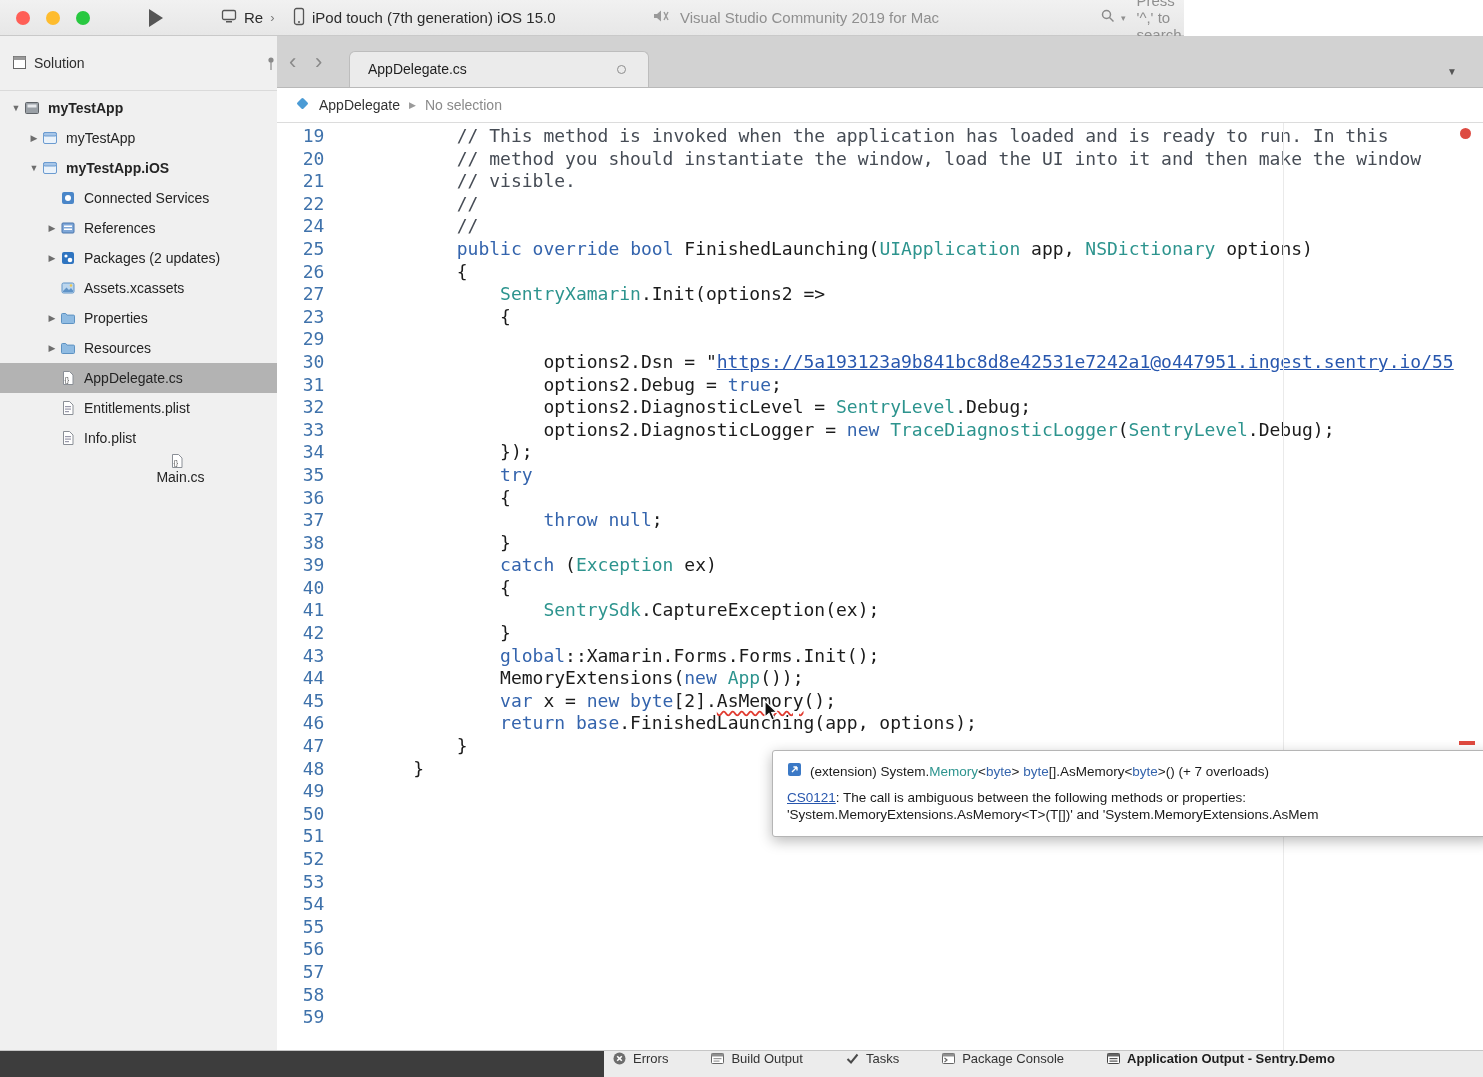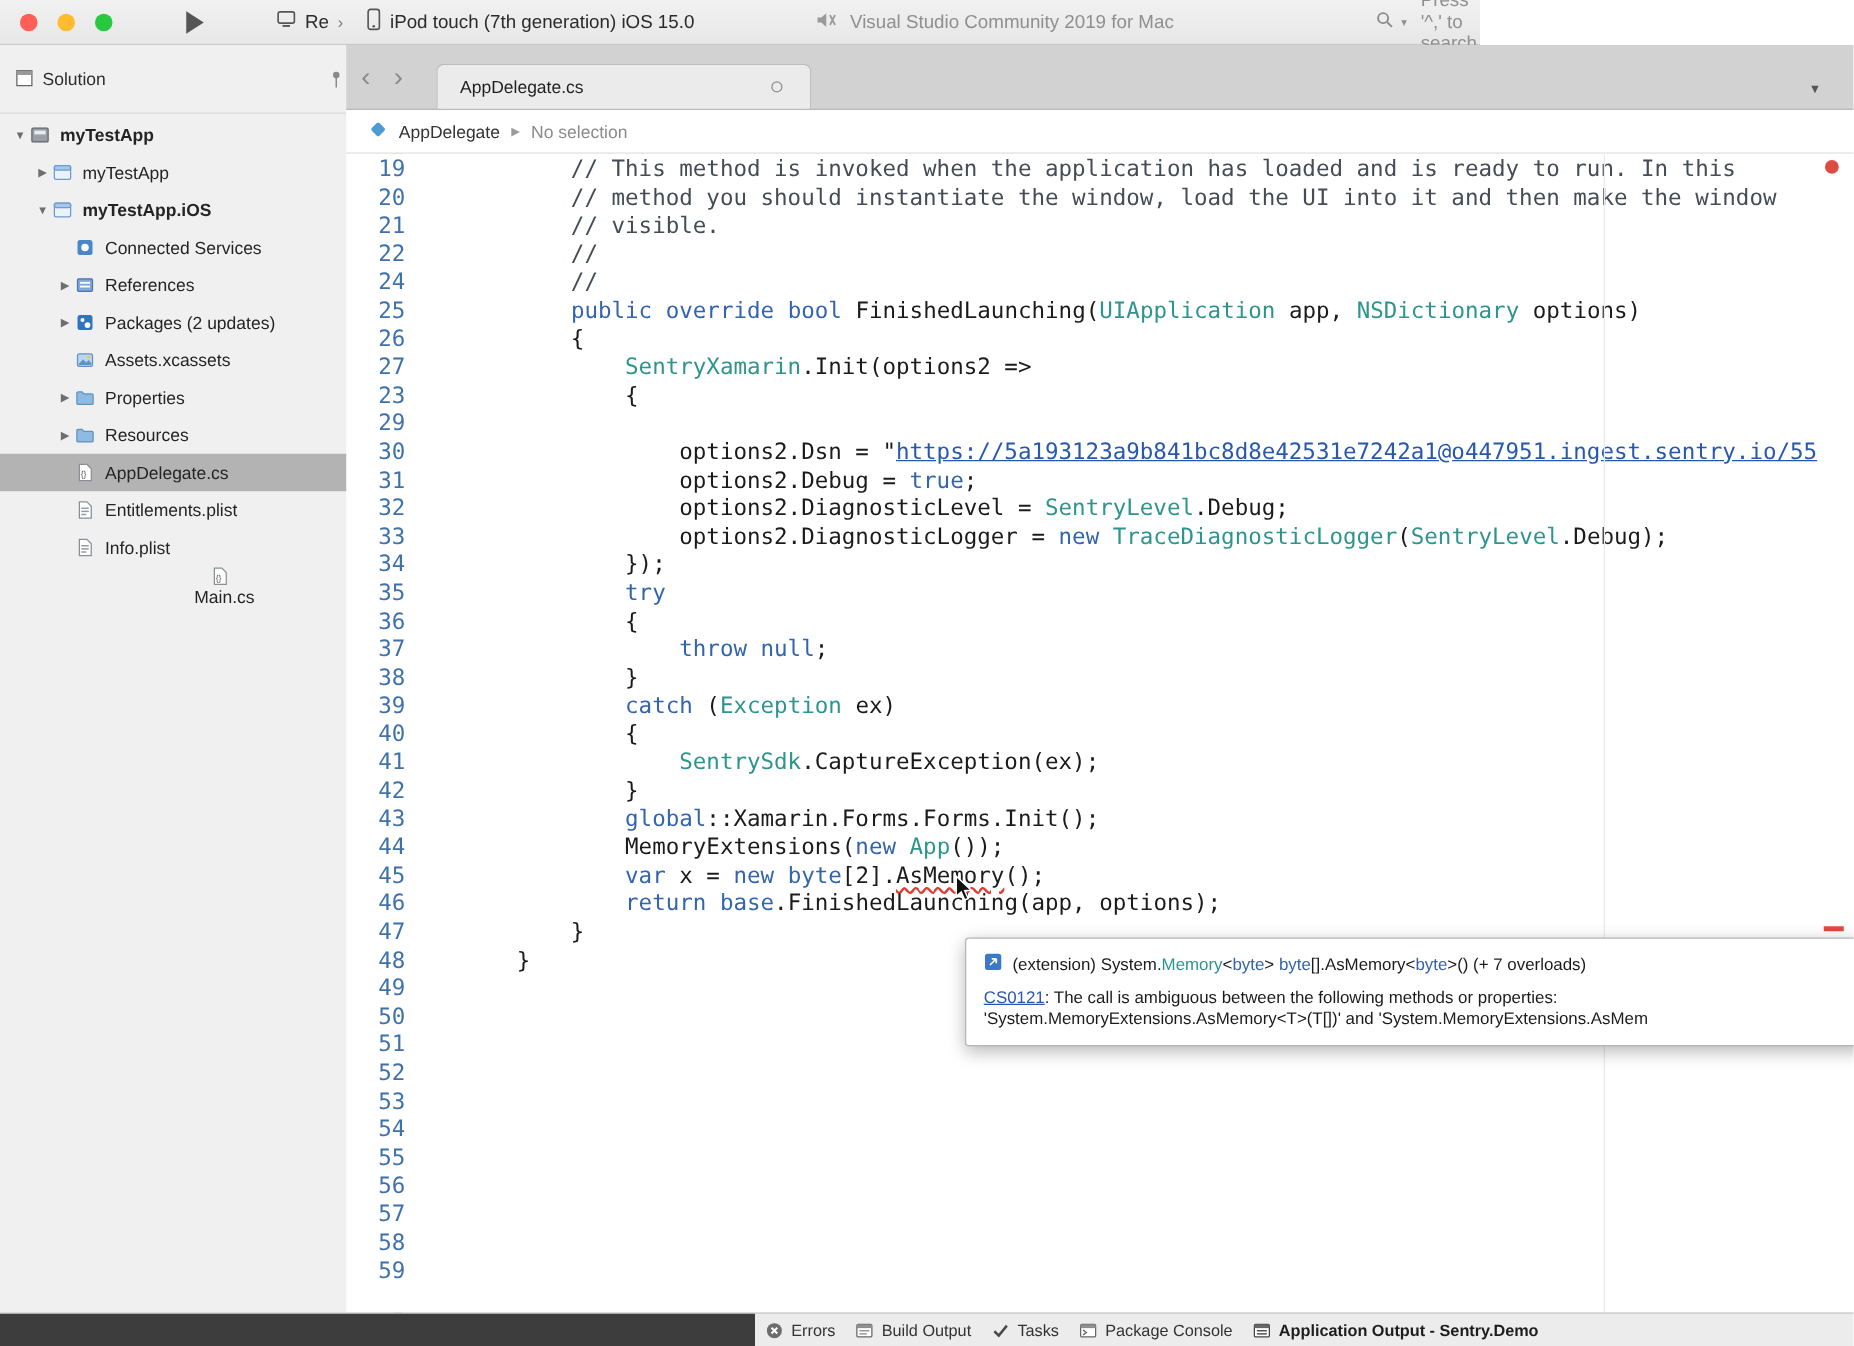--- a/index.html
+++ b/index.html
@@ -14,21 +14,21 @@
   .chip{position:absolute;top:0;height:35px;display:flex;align-items:center;gap:7px;font-size:15px;color:#2b2b2b;}
   .chip .chev{color:#7a7a7a;font-size:13px;}
   .app-title{position:absolute;left:652px;top:0;height:35px;display:flex;align-items:center;gap:10px;
              color:#8f8f8f;font-size:15px;}
   .searchbox{position:absolute;left:1100px;top:0;height:35px;display:flex;align-items:center;gap:5px;
              color:#8f8f8f;font-size:15px;}
   .searchbox .caret{font-size:9px;color:#8f8f8f;margin-right:6px;}
 
   
   .sidebar{position:absolute;left:0;top:36px;width:322px;height:1014px;background:#f0f0f0;
-           border-right:7px solid #14532d;box-sizing:border-box;}
+           border-right:5px solid #14532d;box-sizing:border-box;}
   .pad-header{position:relative;height:54px;border-bottom:1px solid #dadada;}
   .pad-header .ph-icon{position:absolute;left:12px;top:19px;}
   .pad-header .ph-title{position:absolute;left:34px;top:0;height:54px;display:flex;align-items:center;
                         font-size:14px;color:#2d2d2d;}
   .pad-header .ph-pin{position:absolute;right:40px;top:20px;}
   .pad-header .ph-close{position:absolute;right:16px;top:17px;color:#8a8a8a;font-size:14px;}
   .tree{padding-top:2px;}
   .tree-row{height:30px;display:flex;align-items:center;font-size:14px;color:#242424;white-space:nowrap;}
   .tree-row.selected{background:#b3b3b3;}
   .tree-row.bold{font-weight:bold;}
@@ -72,21 +72,21 @@
   .tooltip{position:absolute;left:772px;top:750px;width:720px;background:#fff;border:1px solid #b5b5b5;
            border-radius:3px;box-shadow:0 4px 14px rgba(0,0,0,.28);padding:11px 14px 13px;
            box-sizing:border-box;font-size:13.5px;z-index:10;}
   .tt-row1{display:flex;align-items:center;gap:8px;margin-bottom:9px;color:#1c1c1c;}
   .tt-msg div{line-height:17px;color:#1c1c1c;}
 
   
   .bottombar{position:absolute;left:0;bottom:0;width:1483px;height:27px;background:#ececec;
              border-top:1px solid #c6c6c6;box-sizing:border-box;}
   .bb-dark{position:absolute;left:0;top:0;width:604px;height:100%;background:#3d3d3d;}
-  .dock{position:absolute;left:612px;top:0;height:100%;display:flex;align-items:center;gap:16px;}
+  .dock{position:absolute;left:612px;top:0;height:100%;display:flex;align-items:flex-start;gap:42px;}
   .dock-item{display:flex;align-items:center;gap:6px;font-size:13px;color:#333;white-space:nowrap;}
   .dock-item.bold{font-weight:bold;color:#1d1d1d;}
 
   .cursor{position:absolute;left:763px;top:700px;z-index:20;}
 </style>
 </head>
 <body>
 
 <div class="screen">
 

